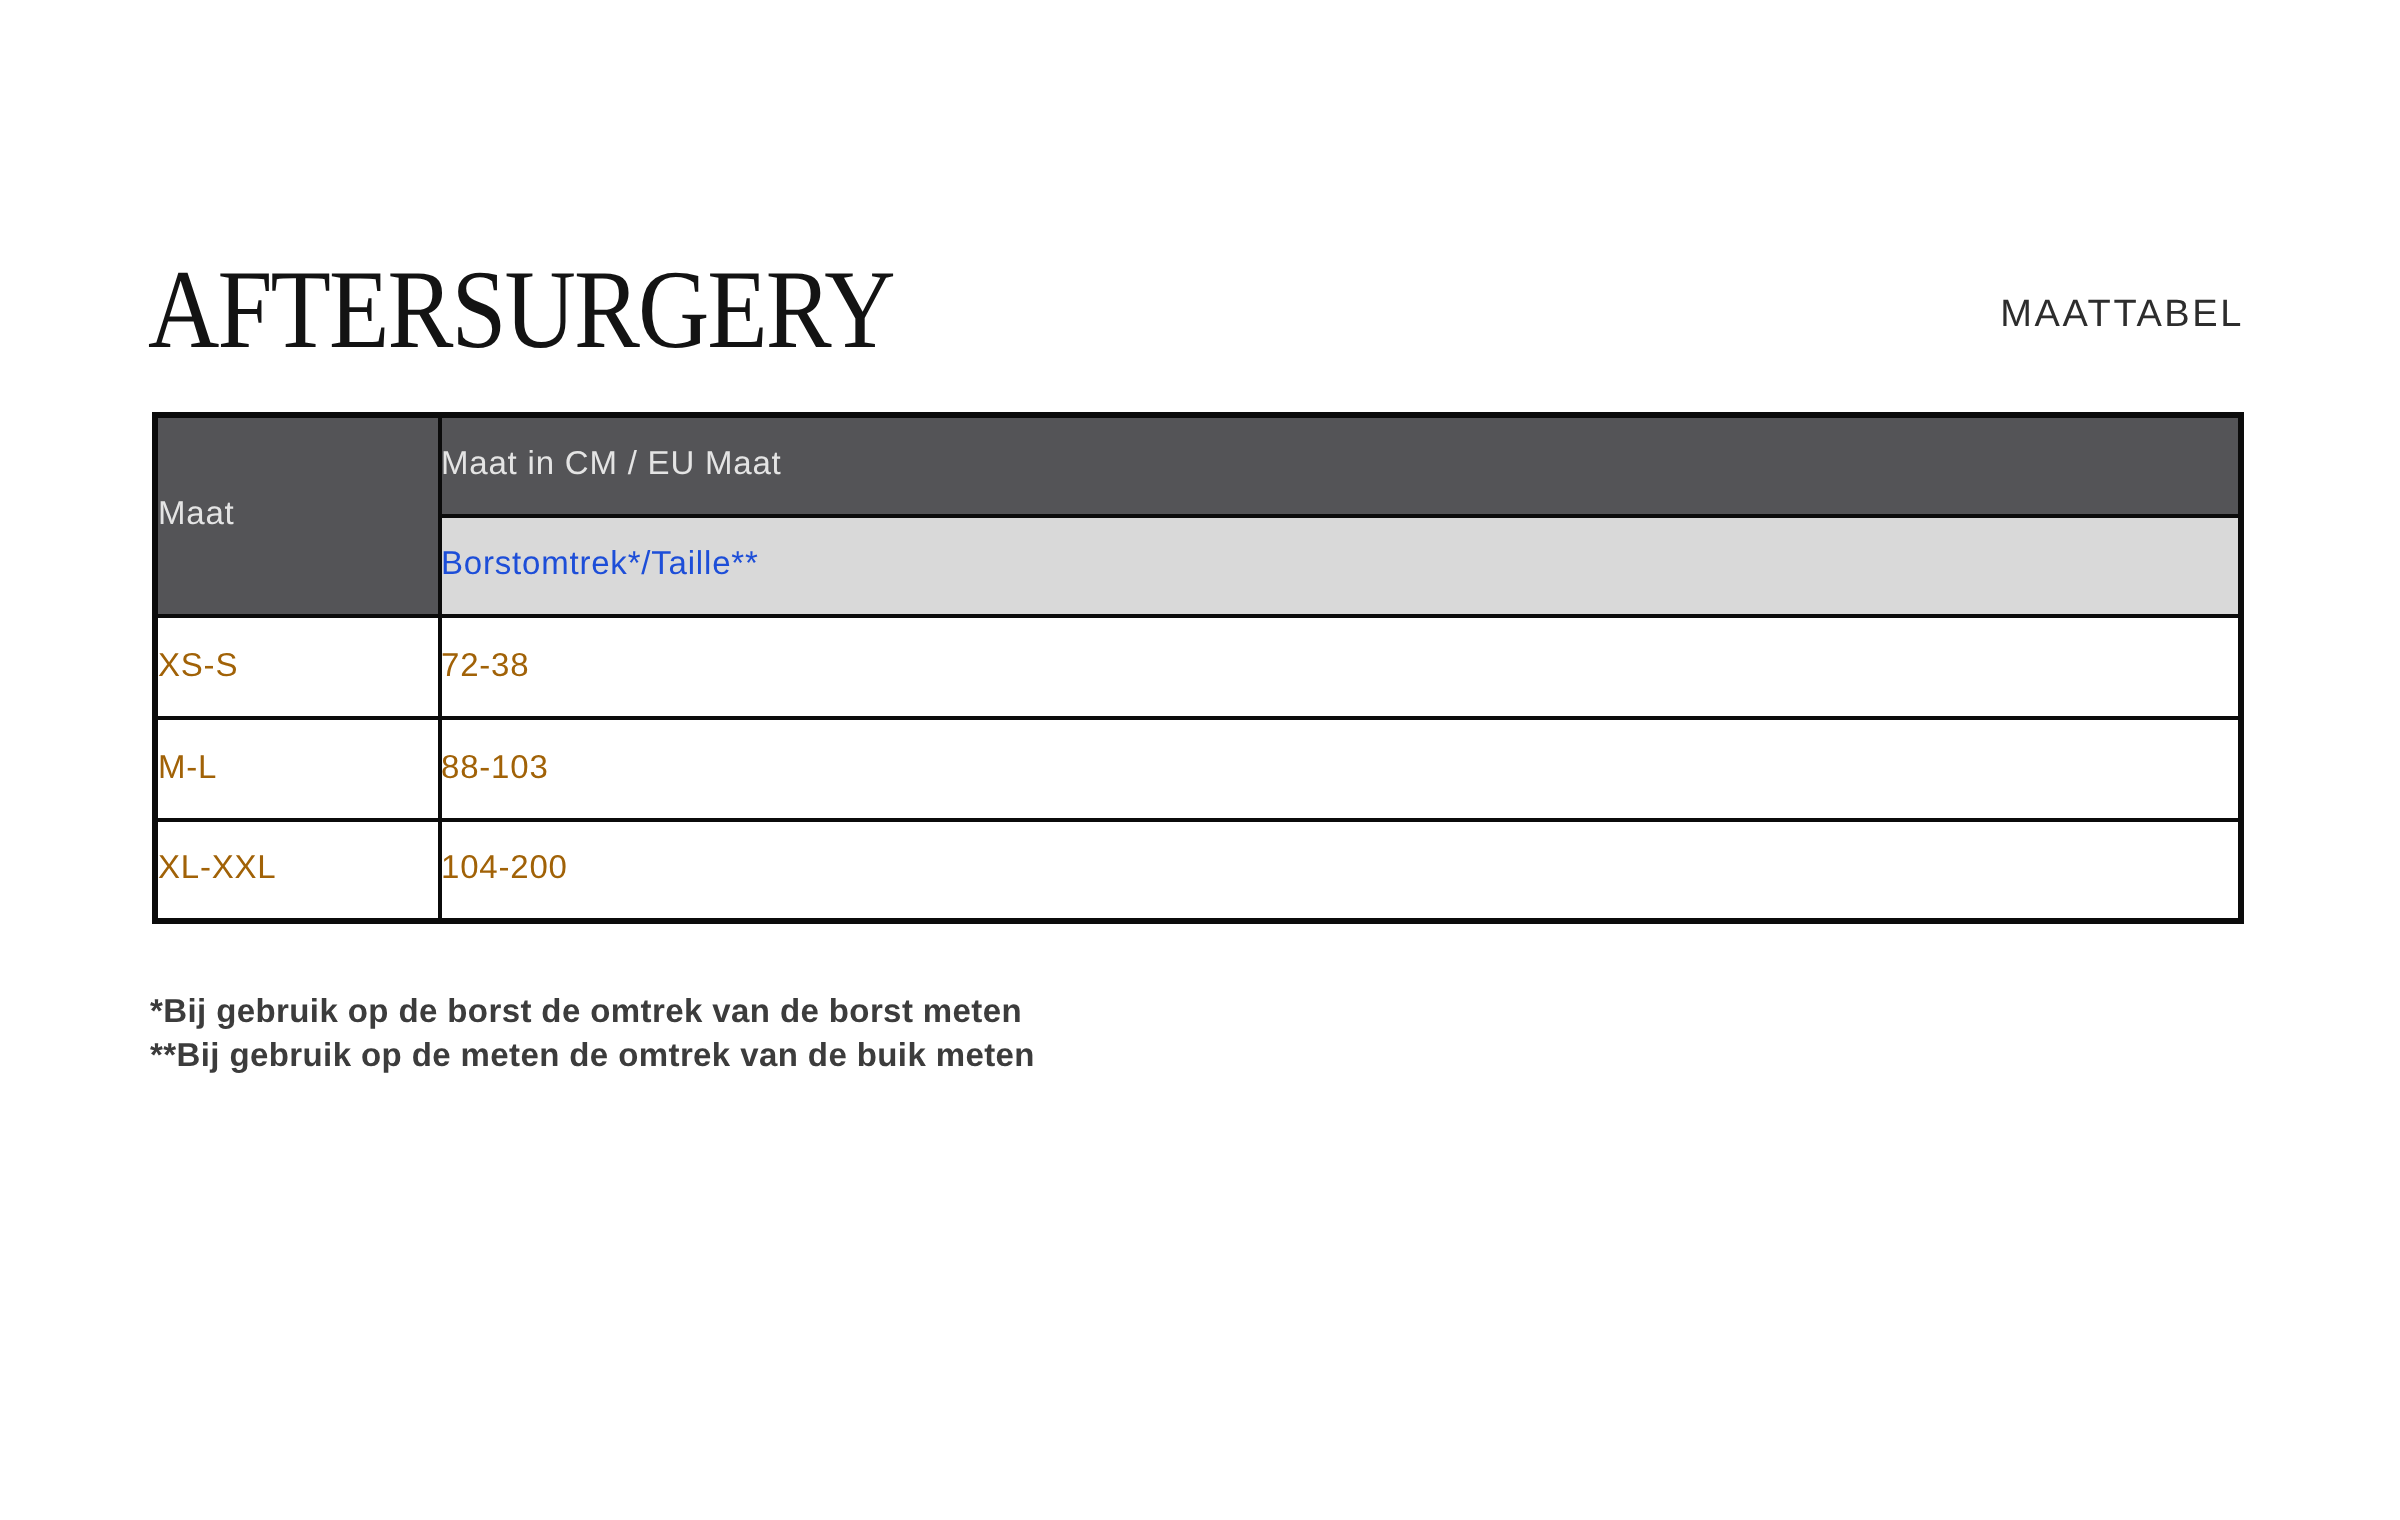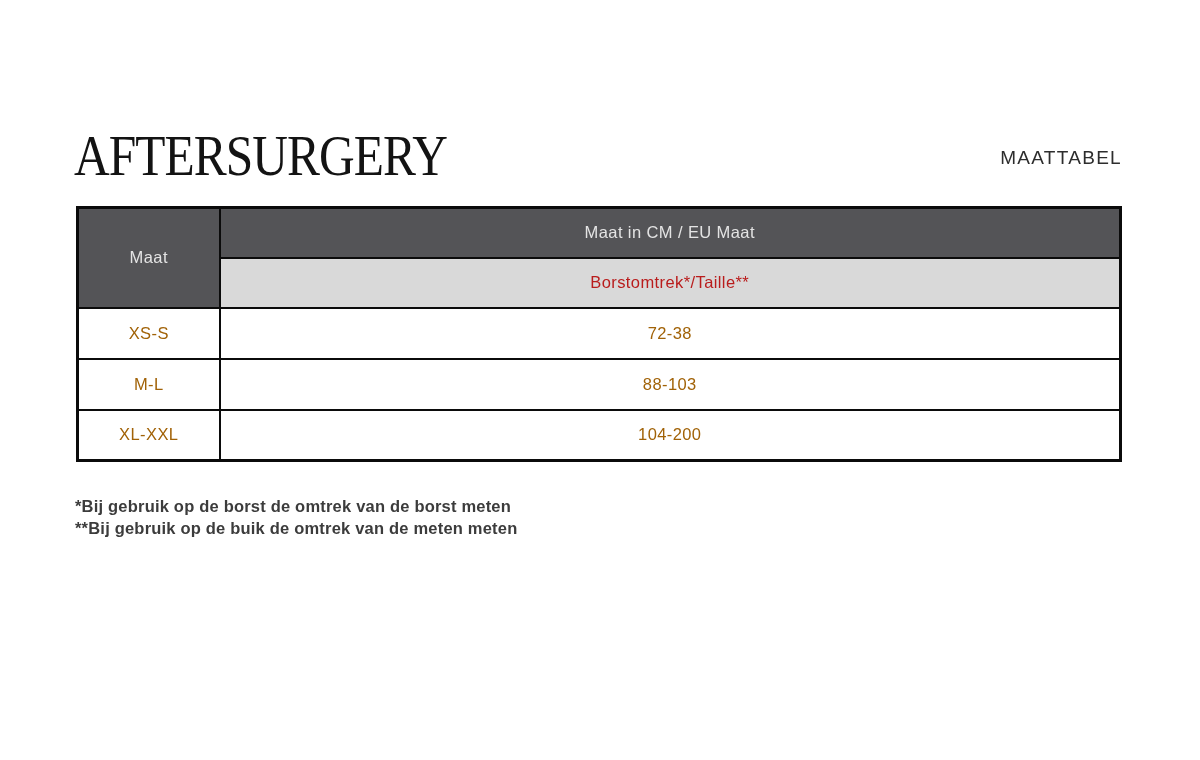--- a/index.html
+++ b/index.html
@@ -44,38 +44,38 @@
     top: 206px;
     width: 1046px;
     border-collapse: collapse;
     table-layout: fixed;
     border: 3px solid #0b0b0b;
   }
 
   table.size-table th,
   table.size-table td {
     border: 2px solid #0b0b0b;
-    text-align: center;
+    text-align: left;
     vertical-align: middle;
     font-weight: 400;
     font-size: 16.5px;
     letter-spacing: 0.4px;
   }
 
   table.size-table col.c1 { width: 142px; }
 
   th.dark {
     background: #545457;
     color: #e4e4e4;
     height: 50px;
   }
 
   th.light {
     background: #d9d9d9;
-    color: #b91c1c;
+    color: #1d4ed8;
     height: 50px;
   }
 
   table.size-table td {
     background: #ffffff;
     color: #a16207;
     height: 51px;
   }
 
   .footnotes {
@@ -121,16 +121,16 @@
       </tr>
       <tr>
         <td>XL-XXL</td>
         <td>104-200</td>
       </tr>
     </tbody>
   </table>
 
   <div class="footnotes">
     <div>*Bij gebruik op de borst de omtrek van de borst meten</div>
-    <div>**Bij gebruik op de buik de omtrek van de meten meten</div>
+    <div>**Bij gebruik op de meten de omtrek van de buik meten</div>
   </div>
 
 </div>
 
 </body></html>

